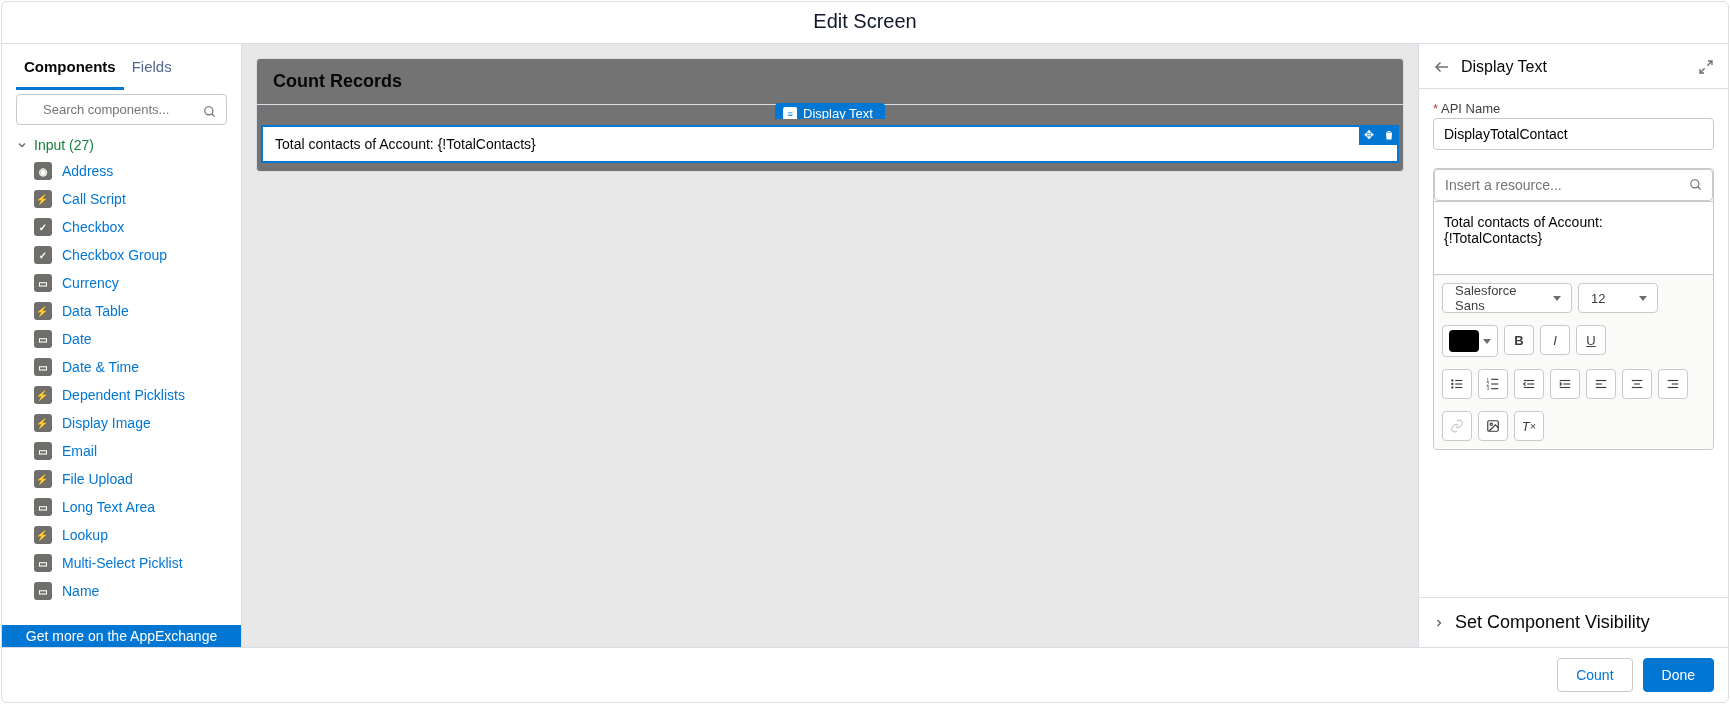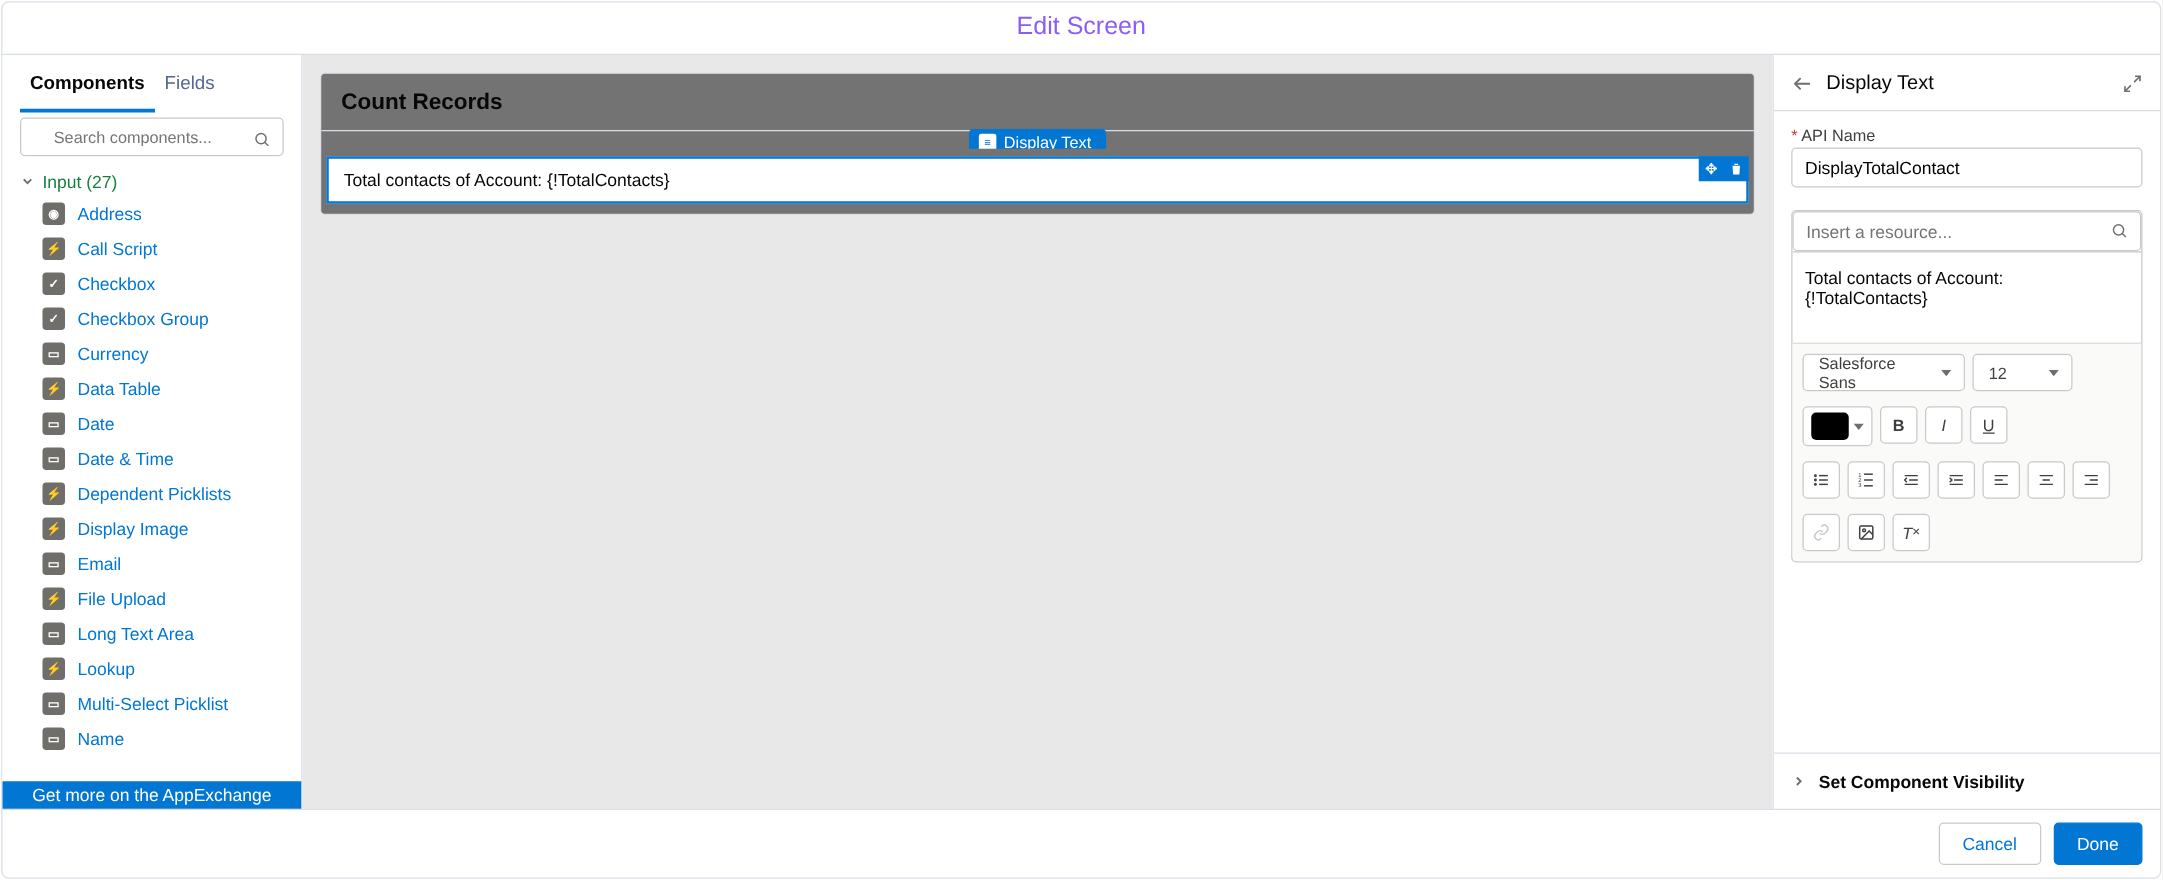--- a/index.html
+++ b/index.html
@@ -1,20 +1,20 @@
 <!DOCTYPE html>
 <html><head>
 <meta charset="utf-8">
 <style>
 * { box-sizing: border-box; margin: 0; padding: 0; font-family: -apple-system, BlinkMacSystemFont, "Segoe UI", Arial, sans-serif; }
 body { background: #fff; width: 1730px; height: 704px; overflow: hidden; }
 
 .outer { border: 1px solid #d8dde6; border-radius: 6px; width: 1728px; height: 702px; margin: 1px; display: flex; flex-direction: column; }
 
-.title-bar { text-align: center; padding: 8px 0 10px; font-size: 20px; color: #8b5cf6; }
+.title-bar { text-align: center; padding: 8px 0 10px; font-size: 20px; color: #0f172a; }
 .sep { height: 1px; background: #d8dde6; }
 
 .body-row { display: flex; flex: 1; min-height: 0; }
 
 
 .left { width: 240px; border-right: 1px solid #d8dde6; display: flex; flex-direction: column; background: #fff; position: relative; }
 .tabs { display: flex; padding: 0 14px; }
 .tab { padding: 14px 8px 12px; font-size: 15px; color: #54698d; cursor: pointer; }
 .tab.active { color: #080707; font-weight: 700; border-bottom: 3px solid #0176d3; }
 .search-wrap { padding: 4px 14px 8px; position: relative; }
@@ -60,21 +60,21 @@
 .rich-content { min-height: 72px; padding: 12px 10px; font-size: 14px; color: #080707; }
 .rich-toolbar { border-top: 1px solid #c9c9c9; padding: 8px; display: flex; flex-wrap: wrap; gap: 6px; background: #fafaf9; border-radius: 0 0 4px 4px; }
 .tbtn { border: 1px solid #c9c9c9; background: #fff; border-radius: 4px; min-width: 30px; height: 30px; display: inline-flex; align-items: center; justify-content: center; font-size: 13px; cursor: pointer; color: #3e3e3c; }
 .tbtn.sel { padding: 0 10px 0 12px; display: inline-flex; gap: 8px; }
 .tbtn.color { background: #000; width: 22px; height: 22px; margin: 4px 0 4px 4px; border: none; }
 .tbtn-group { border: 1px solid #c9c9c9; background: #fff; border-radius: 4px; display: inline-flex; align-items: center; height: 32px; padding: 0 2px; }
 .tbtn.disabled { color: #c9c9c9; cursor: default; }
 .tri { width: 0; height: 0; border-left: 4px solid transparent; border-right: 4px solid transparent; border-top: 5px solid #706e6b; }
 .vis-sec { border-top: 1px solid #d8dde6; padding: 14px 14px; display: flex; align-items: center; cursor: pointer; }
 .vis-sec .chev { width: 12px; height: 12px; margin-right: 10px; color: #706e6b; }
-.vis-sec span.lbl { font-size: 14px; color: #080707; font-weight: bold; }
+.vis-sec span.lbl { font-size: 18px; color: #080707; }
 
 
 .footer { border-top: 1px solid #d8dde6; padding: 10px 14px; display: flex; justify-content: flex-end; gap: 10px; }
 .btn { border: 1px solid #c9c9c9; background: #fff; border-radius: 4px; padding: 8px 18px; font-size: 14px; cursor: pointer; color: #0176d3; }
 .btn.primary { background: #0176d3; color: #fff; border-color: #0176d3; }
 
 svg { display: block; }
 </style>
 </head>
 <body>
@@ -328,16 +328,16 @@
       <div class="vis-sec">
         <svg class="chev" viewBox="0 0 24 24" fill="none" stroke="currentColor" stroke-width="3">
             <polyline points="9 6 15 12 9 18"></polyline>
           </svg>
         <span class="lbl">Set Component Visibility</span>
       </div>
     </div>
 
   </div>
   <div class="footer">
-    <button class="btn">Cancel</button>
+    <button class="btn">Count</button>
     <button class="btn primary">Done</button>
   </div>
 </div>
 
 </body></html>

